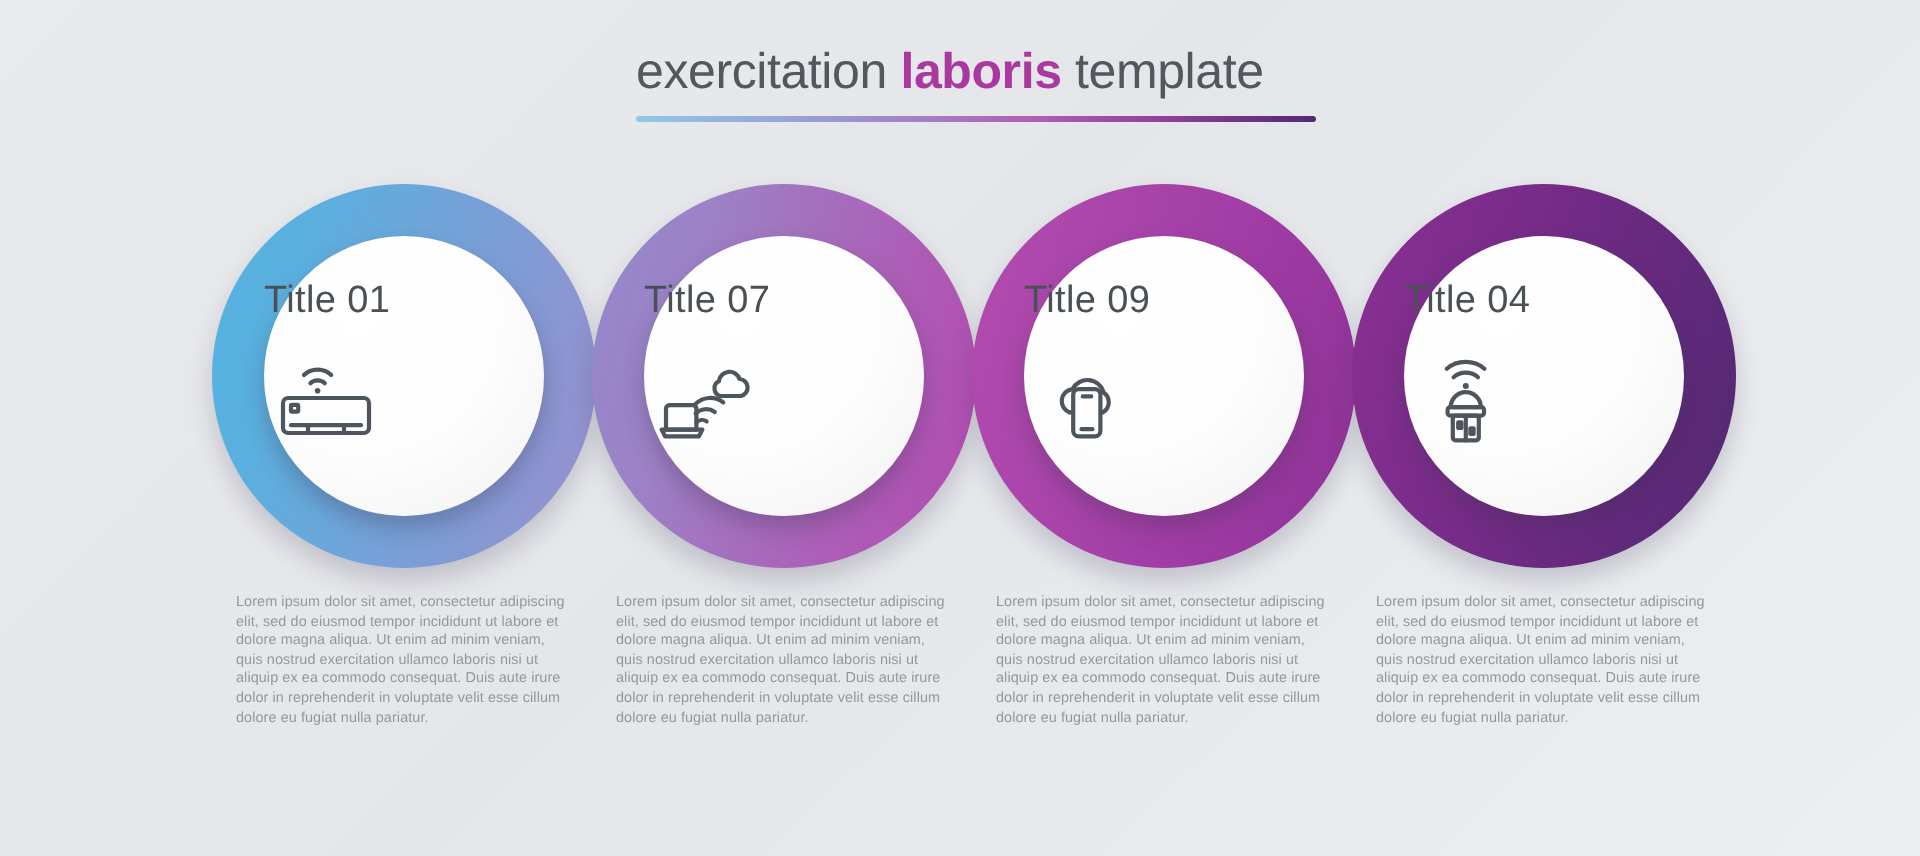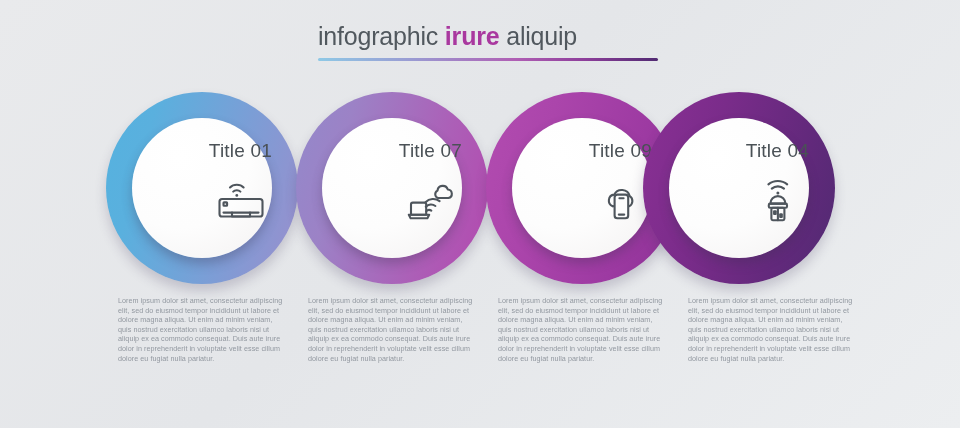--- a/index.html
+++ b/index.html
@@ -64,21 +64,21 @@
   }
   .inner {
     position:absolute;
     left:26px; top:26px;
     width:140px; height:140px;
     border-radius:50%;
     background:radial-gradient(circle at 34% 28%,#ffffff 0%,#fdfdfd 52%,#f3f1f1 100%);
     box-shadow:0 6px 11px rgba(60,50,80,0.30);
     display:flex;
     flex-direction:column;
-    align-items:flex-end;
+    align-items:flex-start;
   }
   .node-title {
     margin-top:22px;
     font-size:19px;
     color:#4a5156;
     letter-spacing:0.2px;
     white-space:nowrap;
   }
   .icon-wrap {
     margin-top:9px;
@@ -111,21 +111,21 @@
     text-align:left;
     letter-spacing:0.05px;
   }
 </style>
 </head>
 <body>
 
 <div id="stage">
 
   <div id="header">
-    <div class="head-line"><span>infographic </span><span class="word-bold">irure</span><span> aliquip</span></div>
+    <div class="head-line"><span>exercitation </span><span class="word-bold">laboris</span><span> template</span></div>
     <div id="title-rule"></div>
   </div>
 
   <div id="circles">
 
     <div class="node n1" style="left:106px;">
       <div class="ring"></div>
       <div class="ring-shadow"></div>
       <div class="inner">
         <div class="node-title">Title 01</div>
@@ -176,21 +176,21 @@
             <path d="M18.8 32.2h2.9"></path>
 
             <rect x="20.6" y="20.6" width="13.6" height="23.6" rx="2.8" fill="#fdfdfd"></rect>
             <path d="M25.4 24.2h4.2"></path>
             <path d="M24.8 40.6h5.4"></path>
           </svg>
         </div>
       </div>
     </div>
 
-    <div class="node n4" style="left:643px;">
+    <div class="node n4" style="left:676px;">
       <div class="ring"></div>
       <div class="ring-shadow"></div>
       <div class="inner">
         <div class="node-title">Title 04</div>
         <div class="icon-wrap">
           <svg width="54" height="50" viewBox="0 0 54 50" fill="none" stroke="#4e555c" stroke-width="2.1" stroke-linecap="round" stroke-linejoin="round">
 
             <path d="M17.4 10.4c5.2-4.6 13.6-4.6 18.8 0"></path>
             <path d="M20.8 14.6c3.4-3 8.8-3 12.2 0"></path>
             <circle cx="26.9" cy="19" r="1.5" fill="#4e555c" stroke="none"></circle>

